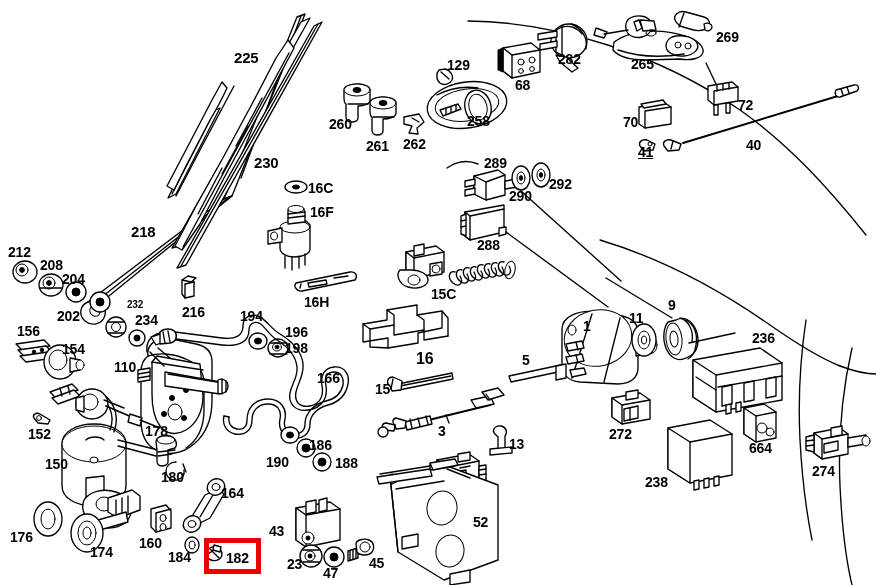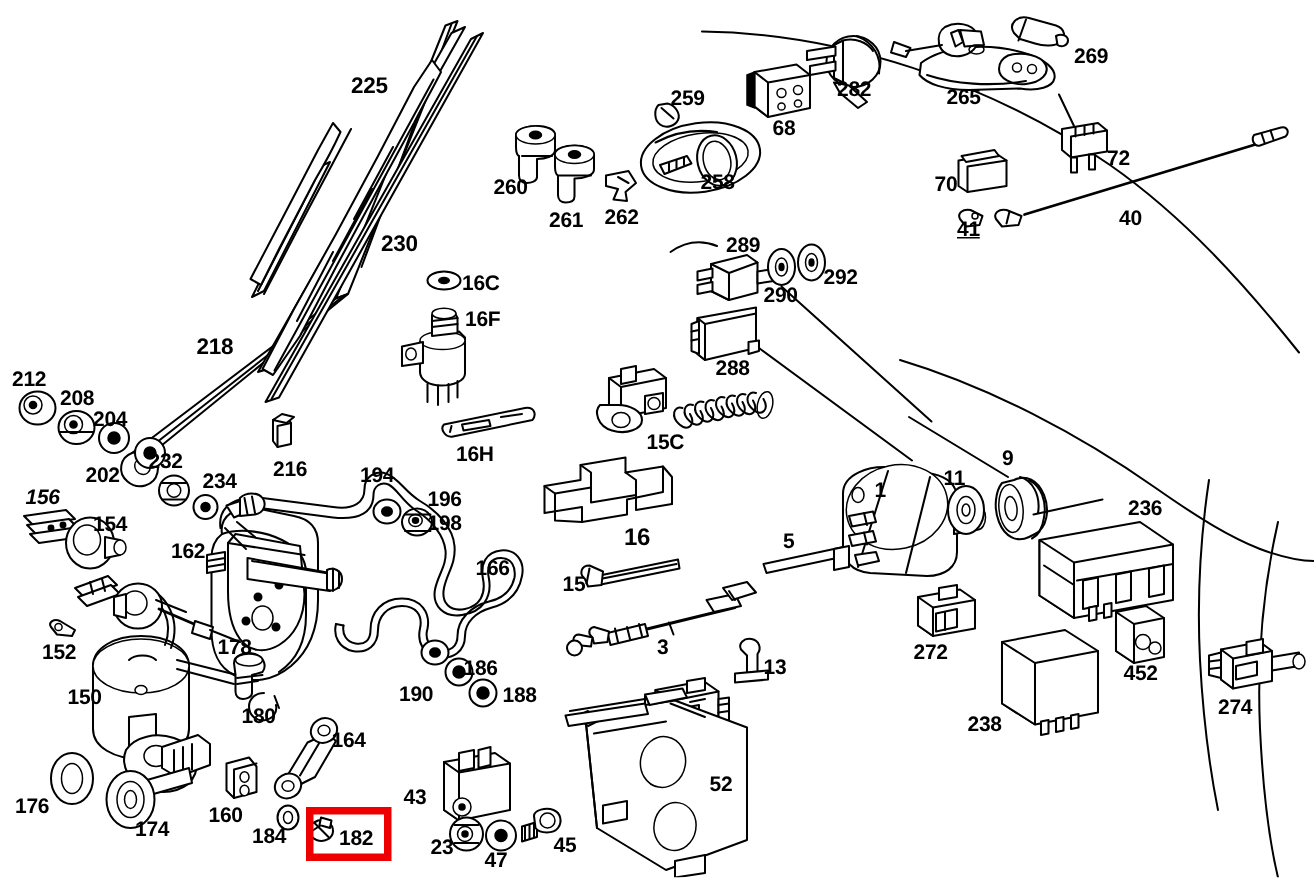--- a/index.html
+++ b/index.html
@@ -636,21 +636,21 @@
       <path class="fw" d="M806 437 L814 435 L814 452 L806 450 Z"></path>
       <path class="st" d="M806 441 L814 440 M806 446 L814 445"></path>
       <path class="st" d="M824 444 L838 441 L838 450 L824 453 Z"></path>
     </g>
 
   </svg>
 
   <div class="lbl" style="left:234px;top:50px;font-size:15px;">225</div>
   <div class="lbl" style="left:254px;top:155px;font-size:15px;">230</div>
   <div class="lbl" style="left:131px;top:188px;font-size:15px;margin-top:36px;">218</div>
-  <div class="lbl" style="left:447px;top:58px;font-size:14px;">259</div>
+  <div class="lbl" style="left:447px;top:58px;font-size:14px;">129</div>
   <div class="lbl" style="left:515px;top:78px;font-size:14px;">68</div>
   <div class="lbl" style="left:558px;top:52px;font-size:14px;">282</div>
   <div class="lbl" style="left:631px;top:57px;font-size:14px;">265</div>
   <div class="lbl" style="left:716px;top:30px;font-size:14px;">269</div>
   <div class="lbl" style="left:738px;top:98px;font-size:14px;">72</div>
   <div class="lbl" style="left:623px;top:115px;font-size:14px;">70</div>
   <div class="lbl" style="left:638px;top:145px;font-size:14px;text-decoration:underline;">41</div>
   <div class="lbl" style="left:746px;top:138px;font-size:14px;">40</div>
   <div class="lbl" style="left:329px;top:117px;font-size:14px;">260</div>
   <div class="lbl" style="left:366px;top:139px;font-size:14px;">261</div>
@@ -660,30 +660,30 @@
   <div class="lbl" style="left:509px;top:189px;font-size:14px;">290</div>
   <div class="lbl" style="left:549px;top:177px;font-size:14px;">292</div>
   <div class="lbl" style="left:477px;top:238px;font-size:14px;">288</div>
   <div class="lbl" style="left:308px;top:181px;font-size:14px;">16C</div>
   <div class="lbl" style="left:310px;top:205px;font-size:14px;">16F</div>
   <div class="lbl" style="left:304px;top:295px;font-size:14px;">16H</div>
   <div class="lbl" style="left:8px;top:245px;font-size:14px;">212</div>
   <div class="lbl" style="left:40px;top:258px;font-size:14px;">208</div>
   <div class="lbl" style="left:62px;top:272px;font-size:14px;">204</div>
   <div class="lbl" style="left:57px;top:309px;font-size:14px;">202</div>
-  <div class="lbl" style="left:99px;top:300px;font-size:14px;text-align:right;">232</div>
+  <div class="lbl" style="left:127px;top:300px;font-size:10px;text-align:right;">232</div>
   <div class="lbl" style="left:135px;top:313px;font-size:14px;">234</div>
   <div class="lbl" style="left:182px;top:305px;font-size:14px;">216</div>
   <div class="lbl" style="left:240px;top:309px;font-size:14px;">194</div>
   <div class="lbl" style="left:285px;top:325px;font-size:14px;">196</div>
   <div class="lbl" style="left:285px;top:341px;font-size:14px;">198</div>
   <div class="lbl" style="left:317px;top:371px;font-size:14px;">166</div>
-  <div class="lbl" style="left:17px;top:324px;font-size:14px;font-style:italic;">156</div>
+  <div class="lbl" style="left:17px;top:324px;font-size:14px;">156</div>
   <div class="lbl" style="left:62px;top:342px;font-size:14px;">154</div>
-  <div class="lbl" style="left:114px;top:360px;font-size:14px;">162</div>
+  <div class="lbl" style="left:114px;top:360px;font-size:14px;">110</div>
   <div class="lbl" style="left:28px;top:427px;font-size:14px;">152</div>
   <div class="lbl" style="left:45px;top:457px;font-size:14px;">150</div>
   <div class="lbl" style="left:145px;top:424px;font-size:14px;">178</div>
   <div class="lbl" style="left:161px;top:470px;font-size:14px;">180</div>
   <div class="lbl" style="left:266px;top:455px;font-size:14px;">190</div>
   <div class="lbl" style="left:309px;top:438px;font-size:14px;">186</div>
   <div class="lbl" style="left:335px;top:456px;font-size:14px;">188</div>
   <div class="lbl" style="left:221px;top:486px;font-size:14px;">164</div>
   <div class="lbl" style="left:10px;top:530px;font-size:14px;">176</div>
   <div class="lbl" style="left:90px;top:545px;font-size:14px;">174</div>
@@ -700,18 +700,18 @@
   <div class="lbl" style="left:375px;top:382px;font-size:14px;">15</div>
   <div class="lbl" style="left:438px;top:424px;font-size:14px;">3</div>
   <div class="lbl" style="left:522px;top:353px;font-size:14px;">5</div>
   <div class="lbl" style="left:509px;top:437px;font-size:14px;">13</div>
   <div class="lbl" style="left:583px;top:319px;font-size:14px;">1</div>
   <div class="lbl" style="left:629px;top:311px;font-size:14px;">11</div>
   <div class="lbl" style="left:668px;top:298px;font-size:14px;">9</div>
   <div class="lbl" style="left:752px;top:331px;font-size:14px;">236</div>
   <div class="lbl" style="left:609px;top:427px;font-size:14px;">272</div>
   <div class="lbl" style="left:645px;top:475px;font-size:14px;">238</div>
-  <div class="lbl" style="left:749px;top:441px;font-size:14px;">452</div>
+  <div class="lbl" style="left:749px;top:441px;font-size:14px;">664</div>
   <div class="lbl" style="left:812px;top:464px;font-size:14px;">274</div>
 
   <div class="hl" id="highlight-box" style="left: 204px; top: 538px; width: 57px; height: 36px; border-color: rgb(238, 0, 0);"></div>
 
 </div>
 
 </body></html>

